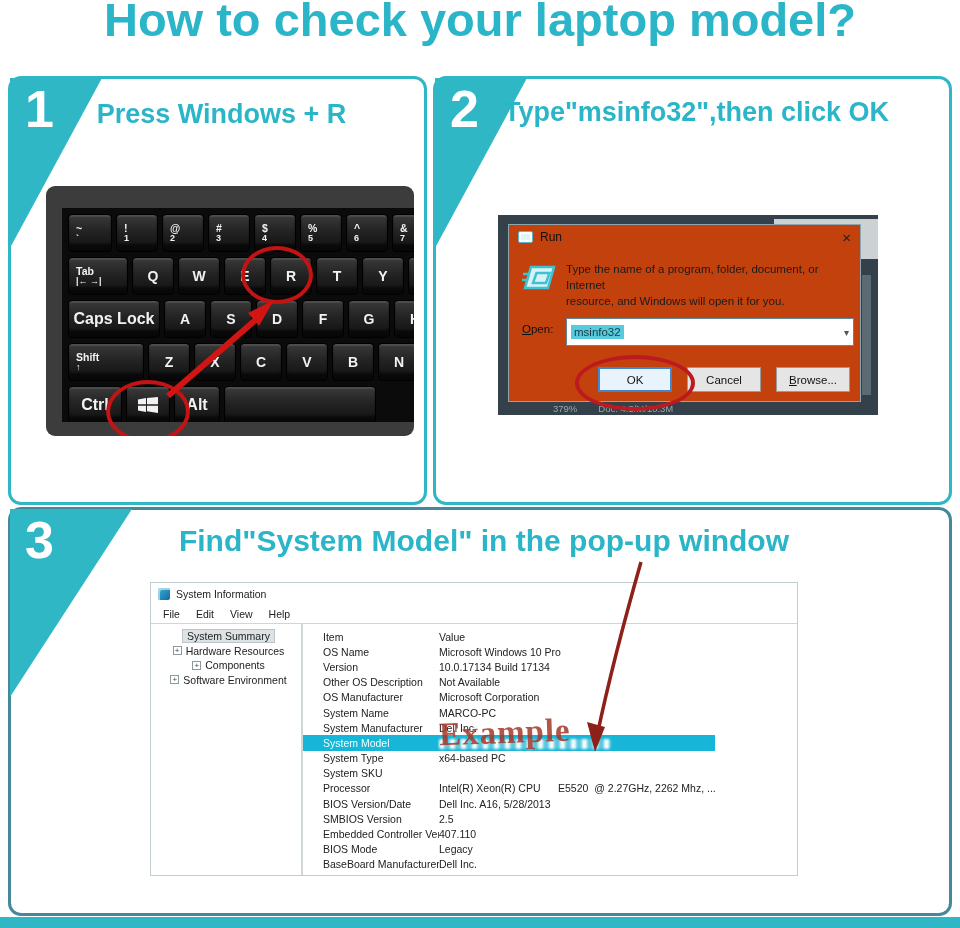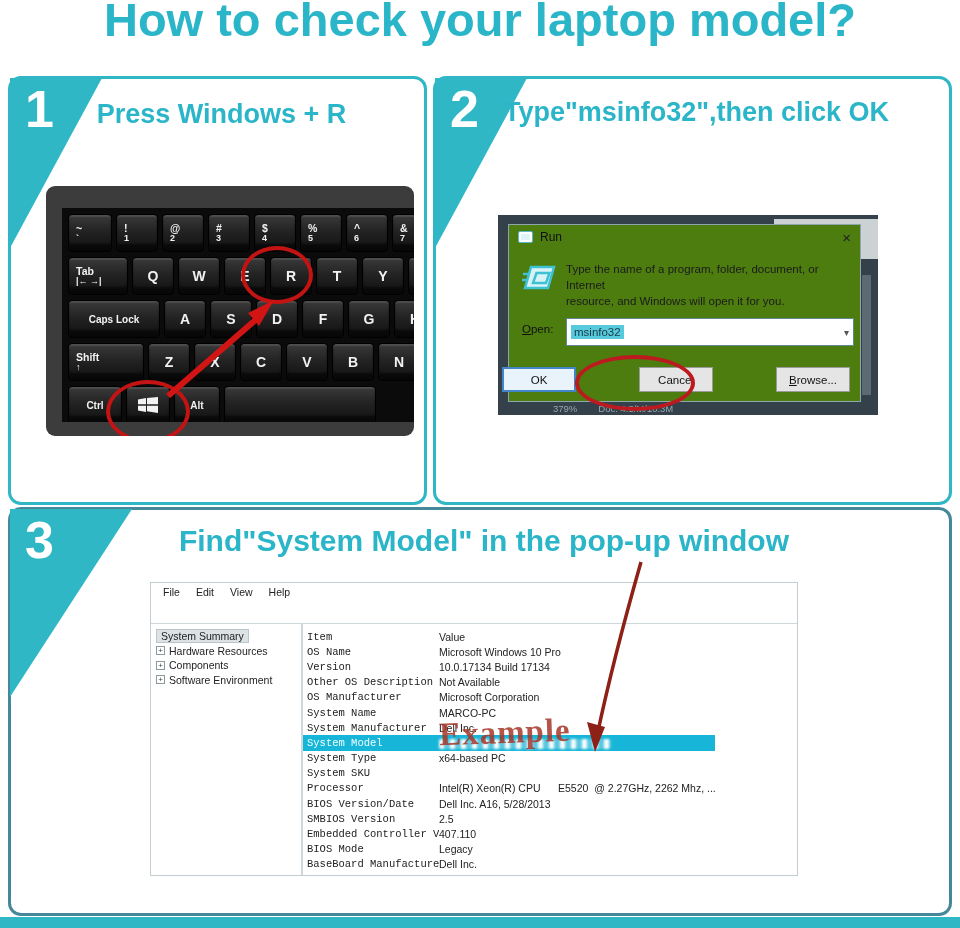--- a/index.html
+++ b/index.html
@@ -32,70 +32,70 @@
   .kbkeys{position:absolute; left:16px; top:22px; right:0; bottom:14px; background:#0b0b0b;
       padding:6px 0 0 6px; overflow:hidden; display:flex; flex-direction:column; gap:5px;}
   .krow{display:flex; gap:4px; flex:none;}
   .key{flex:none; width:42px; height:38px; border-radius:4px;
       background:linear-gradient(180deg,#3a3a3a 0%,#232323 45%,#101010 100%);
       border:1px solid #000; box-shadow:inset 0 2px 1px rgba(255,255,255,.10), inset 0 -7px 2px rgba(0,0,0,.55);
       color:#f2f2f2; font-weight:bold; font-size:14px;
       display:flex; align-items:center; justify-content:center;}
   .key.dual{flex-direction:column; align-items:flex-start; justify-content:center;
       padding-left:7px; font-size:10.5px; line-height:11px;}
-  .key.small{font-size:10px;}
+  .key.small{font-size:16px;}
   .key .sub{font-size:9px; line-height:9px; font-weight:bold;}
   .kb-annot{position:absolute; left:0; top:0; pointer-events:none;}
   .redcircle{position:absolute; border:4px solid #c41313; border-radius:50%;}
   .circle-r{left:195px; top:60px; width:72px; height:58px;}
   .circle-win{left:60px; top:194px; width:84px; height:63px;}
 
   
   .runframe{position:absolute; left:62px; top:136px; width:380px; height:200px; background:#35414a;}
   .runlight{position:absolute; right:0; top:4px; width:104px; height:40px; background:#ccd1d3;}
   .runscroll{position:absolute; right:7px; top:60px; width:9px; height:120px; background:#5c6a71;}
-  .rundlg{position:absolute; left:10px; top:9px; width:353px; height:178px; background:#4d7c0f;
+  .rundlg{position:absolute; left:10px; top:9px; width:353px; height:178px; background:#c2410c;
       border:1px solid #8fa5ad; font-size:11.5px; color:#1a1a1a;}
   .runtitle{height:24px; display:flex; align-items:center; gap:7px; padding:0 9px; font-size:12px; color:#111;}
   .runtitle .close{margin-left:auto; font-size:15px; color:#222; line-height:1;}
   .runico-sm{width:15px; height:12px; border:1px solid #5bb6c9; background:#dff4f8; border-radius:2px;
       box-shadow:inset 0 0 0 2px #fff;}
   .runmsg{position:absolute; left:57px; top:36px; line-height:16px; color:#1b1b1b; width:290px;}
   .runico{position:absolute; left:13px; top:38px;}
   .openlbl{position:absolute; left:13px; top:98px; color:#111;}
   .openinput{position:absolute; left:57px; top:93px; width:288px; height:23px; background:#fff;
       border:1px solid #5f8796; display:flex; align-items:center; padding:13px 4px;}
   .openinput .sel{background:#58cade; color:#163a44; padding:1px 3px; font-size:11.5px;}
   .openinput .chev{margin-left:auto; color:#555; font-size:10px;}
   .btnrow{position:absolute; right:10px; bottom:9px; display:flex; gap:15px;}
   .runbtn{width:74px; height:25px; background:#e5e5e5; border:1px solid #9a9a9a; font-size:11.5px;
-      color:#111; display:flex; align-items:center; justify-content:center; font-family:"Liberation Sans",sans-serif;margin-left:48px;}
+      color:#111; display:flex; align-items:center; justify-content:center; font-family:"Liberation Sans",sans-serif;}
   .runbtn.primary{border:2px solid #4285c8; background:#e9f3fb;}
   .okellipse{position:absolute; left:66px; bottom:-10px; width:120px; height:56px;
       border:4px solid #bd1a1f; border-radius:50%; z-index:3;}
   .runstatus{position:absolute; left:55px; right:0; bottom:0px; height:12px; color:#97a8ad;
       font-size:9.5px; display:flex; gap:21px; overflow:hidden;}
 
   
   .siwin{position:absolute; left:139px; top:72px; width:648px; height:294px; background:#fff;
       border:1px solid #c2cdd2; font-size:10.5px; color:#222;}
   .sititle{height:22px; display:flex; align-items:center; gap:6px; padding-left:7px; color:#222;}
   .siico{width:12px; height:12px; border-radius:2px; background:linear-gradient(135deg,#35b2d4,#1668a8);
       box-shadow:inset 2px 2px 0 rgba(255,255,255,.55);}
   .simenu{height:17px; display:flex; align-items:center; padding-left:4px; color:#222;}
   .simenu span{padding:0 8px;}
   .sibody{position:absolute; top:40px; left:0; right:0; bottom:0; border-top:1px solid #cfd6da; display:flex;}
   .sitree{width:152px; flex:none; border-right:2px solid #d0d7da; padding-top:5px; overflow:hidden;}
-  .titem{display:flex; align-items:center; height:14.5px; padding-left:5px; white-space:nowrap;}
+  .titem{display:flex; align-items:center; height:14.5px; padding-left:5px; white-space:nowrap;justify-content:center;}
   .titem .lab.selected{background:#dde2e5; border:1px solid #bcc5ca; padding:0 4px;}
   .exp{width:9px; height:9px; flex:none; border:1px solid #8b9aa1; background:#fff; color:#444;
       font-size:8px; line-height:7px; text-align:center; margin-right:4px;}
   .sitable{flex:1; padding-top:5px; position:relative; overflow:hidden;}
   .sirow{display:flex; align-items:center; height:15.2px; white-space:nowrap;}
-  .siitem{width:136px; flex:none; padding-left:4px; overflow:hidden;font-family:Liberation Mono, monospace;}
+  .siitem{width:136px; flex:none; padding-left:20px; overflow:hidden;}
   .sival{white-space:pre;}
   .sirow.hl{background:#17b6d8; color:#f2feff; width:412px; position:relative;}
   .streak{display:inline-block; width:172px; height:10px; vertical-align:middle; border-radius:2px;
       background:repeating-linear-gradient(90deg, rgba(255,255,255,.95) 0 5px, rgba(150,215,230,.55) 5px 11px);
       filter:blur(1.3px);}
   .watermark{position:absolute; left:428px; top:204px; z-index:5; font-family:"Liberation Serif",serif;
       font-weight:bold; font-size:33px; color:#a6372a; opacity:.85; transform:rotate(-2deg); letter-spacing:1px;}
   .p3arrow{position:absolute; left:0; top:0; pointer-events:none; z-index:6;}
 </style>
 </head>
@@ -253,20 +253,24 @@
       </div>
     </div>
   </div>
 
   <div class="panel panel3">
     <div class="corner c3"></div>
     <div class="stepnum">3</div>
     <div class="steplabel sl3">Find"System Model" in the pop-up window</div>
 
     <div class="siwin">
+      <div class="sititle">
+        <span class="siico"></span>
+        <span>System Information</span>
+      </div>
       <div class="simenu">
           <span>File</span>
           <span>Edit</span>
           <span>View</span>
           <span>Help</span>
         </div>
       <div class="sibody">
         <div class="sitree">
             <div class="titem">
               <span class="lab selected">System Summary</span>

